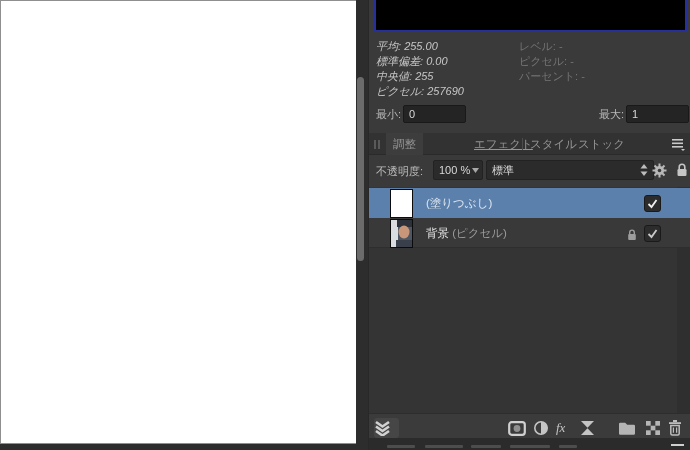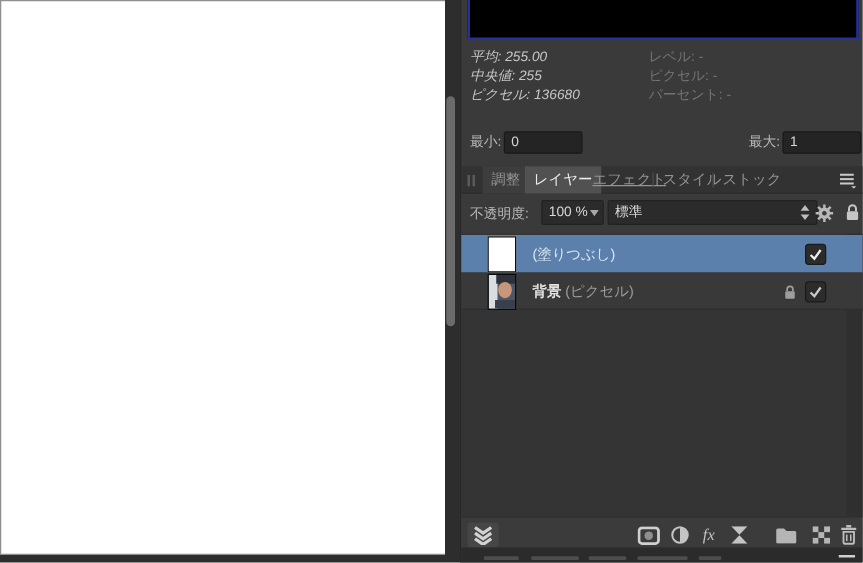--- a/index.html
+++ b/index.html
@@ -77,71 +77,71 @@
   .lrow{position:absolute;left:0;width:334px;height:30px;}
   .lrow.sel{background:#5b80ac;}
   .lrow.normal{background:#393939;border-bottom:1px solid #2e2e2e;box-sizing:border-box;}
   .lthumb{
     position:absolute;left:21px;top:1px;width:21px;height:27px;
     border:1px solid #0b0b0b;background:#fff;
   }
   .lname{position:absolute;left:57px;top:8px;font-size:11.5px;white-space:nowrap;}
   .lrow.sel .lname{color:#dde6f0;}
   .lrow.normal .lname{color:#9b9b9b;}
-  .lname b{color:#e2e2e2;font-weight:bold;text-align:center;}
+  .lname b{color:#e2e2e2;font-weight:normal;text-align:center;}
   .chk{
     position:absolute;left:275px;top:7px;width:15px;height:15px;
     background:#2c2c2c;border:1px solid #1a1a1a;border-radius:3px;
   }
 
   
   .ltoolbar{
     left:0;top:413px;width:322px;height:25px;
     background:#3b3b3b;border-top:1px solid #2d2d2d;box-sizing:border-box;
   }
-  .tbtn{position:absolute;top:4px;width:22px;height:20px;display:flex;align-items:center;justify-content:center;}
+  .tbtn{position:absolute;top:4px;width:22px;height:20px;display:flex;align-items:center;}
   .tbtn.boxed{background:#464646;border-radius:3px;width:25px;}
   .fx-glyph{font-size:13px;font-style:italic;color:#c3c3c3;font-family:"Liberation Serif","DejaVu Serif",serif;}
 
   
   .bstrip{left:0;top:438px;width:322px;height:12px;background:#2b2b2b;}
   .smudge{position:absolute;top:7px;height:3px;background:#6a6a6a;opacity:.55;border-radius:1px;}
   .bdash{position:absolute;top:6px;left:302px;width:13px;height:2px;background:#cfcfcf;}
 </style>
 </head>
 <body>
 
 <div class="abs canvas"></div>
 <div class="abs v-scrollbar"></div>
 
 <div class="abs panel">
 
   <div class="abs histogram"></div>
 
   <div class="abs" style="left:7px;top:39px;font-style:italic;">
     <div class="stat-line"><span class="lb">平均:</span> <span class="vl">255.00</span></div>
+    <div class="stat-line"><span class="lb">標準偏差:</span> <span class="vl">0.00</span></div>
     <div class="stat-line"><span class="lb">中央値:</span> <span class="vl">255</span></div>
-    <div class="stat-line"><span class="lb">ピクセル:</span> <span class="vl">136680</span></div>
+    <div class="stat-line"><span class="lb">ピクセル:</span> <span class="vl">257690</span></div>
   </div>
   <div class="abs" style="left:150px;top:39px;">
     <div class="stat-line dim"><span class="lb">レベル:</span> <span class="vl">-</span></div>
     <div class="stat-line dim"><span class="lb">ピクセル:</span> <span class="vl">-</span></div>
     <div class="stat-line dim"><span class="lb">パーセント:</span> <span class="vl">-</span></div>
   </div>
 
   <span class="abs io-label" style="left:7px;top:105px;">最小:</span>
   <div class="abs io-field" style="left:34px;top:105px;">0</div>
   <span class="abs io-label" style="left:230px;top:105px;">最大:</span>
   <div class="abs io-field" style="left:257px;top:105px;">1</div>
 
   <div class="abs tabbar">
     <span class="grip" style="left:5px;"></span>
     <span class="grip" style="left:9px;"></span>
     <span class="tab pinned" style="left:17px;">調整</span>
-    <span class="tab active" style="left:51px;">レイヤー</span>
     <span class="tab" style="left:98px;text-decoration:underline;">エフェクト</span>
     <span class="tab-sep" style="left:153px;"></span>
     <span class="tab" style="left:154px;">スタイル</span>
     <span class="tab-sep" style="left:201px;"></span>
     <span class="tab" style="left:202px;">ストック</span>
     <span class="abs" style="left:302px;top:4px;">
       <svg width="14" height="14" viewBox="0 0 14 14">
         <rect x="1" y="2" width="11" height="1.6" fill="#c9c9c9"></rect>
         <rect x="1" y="5.5" width="11" height="1.6" fill="#c9c9c9"></rect>
         <rect x="1" y="9" width="11" height="1.6" fill="#c9c9c9"></rect>

